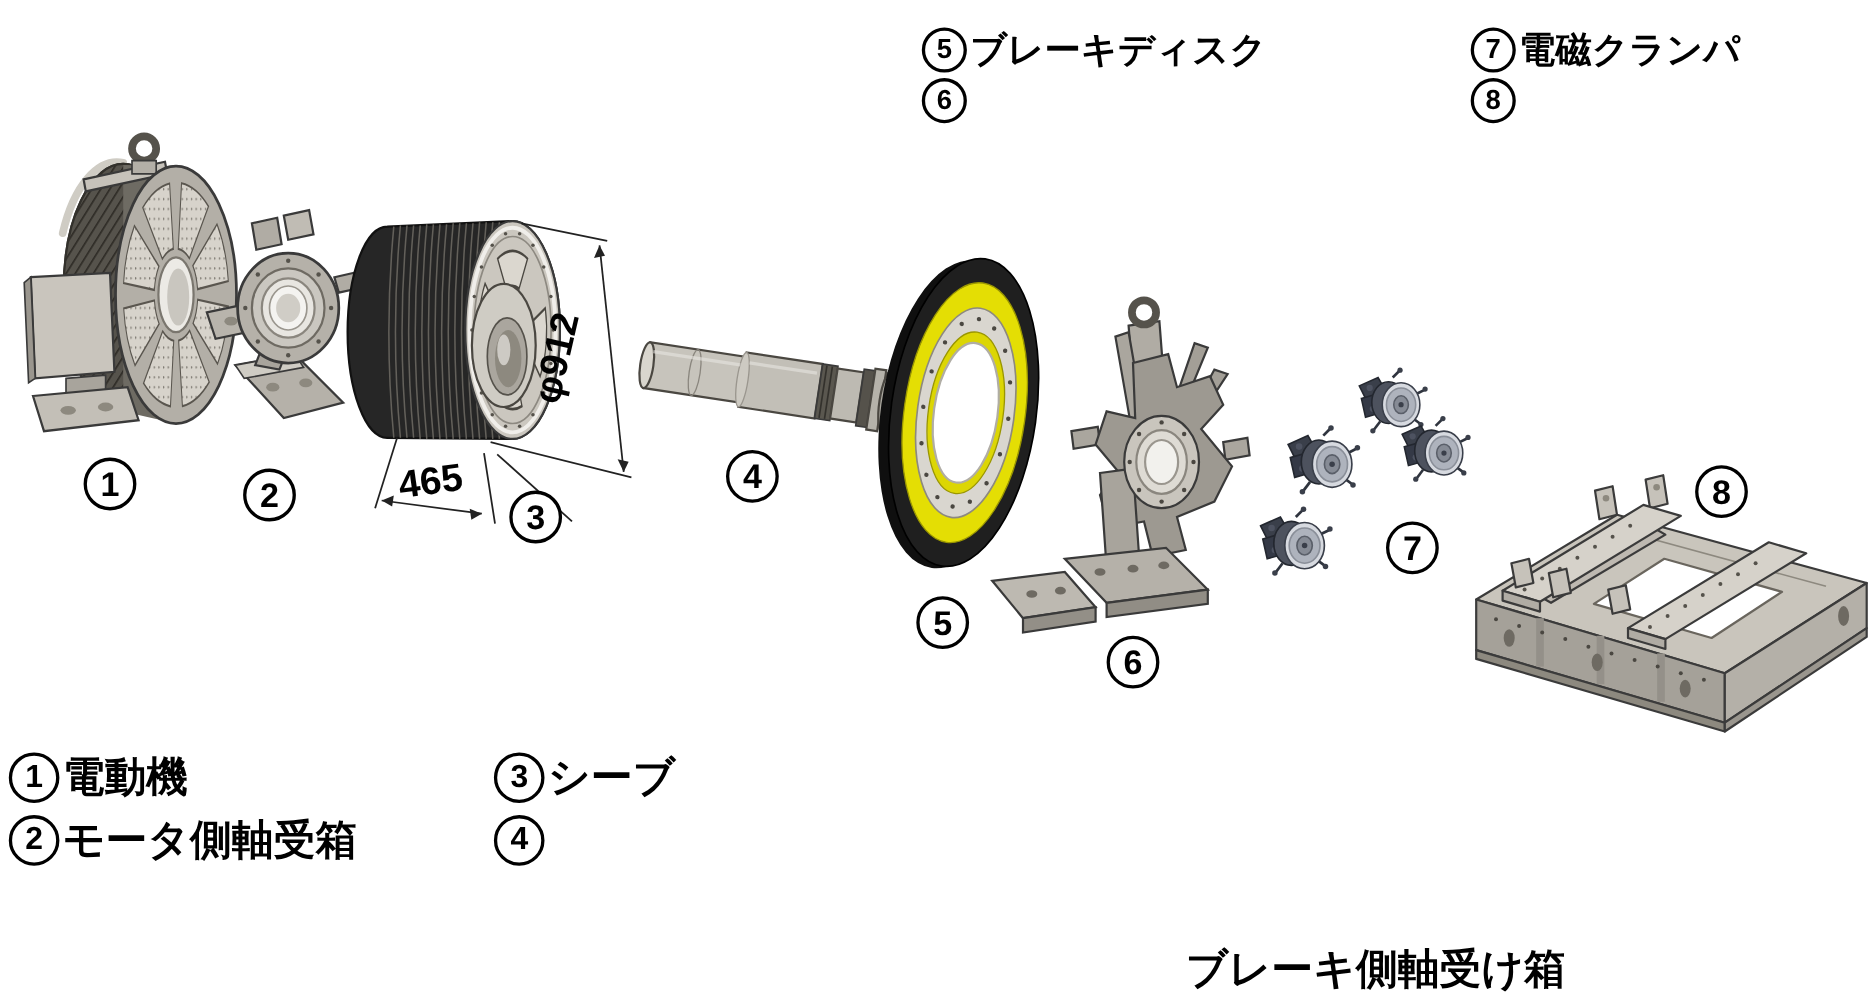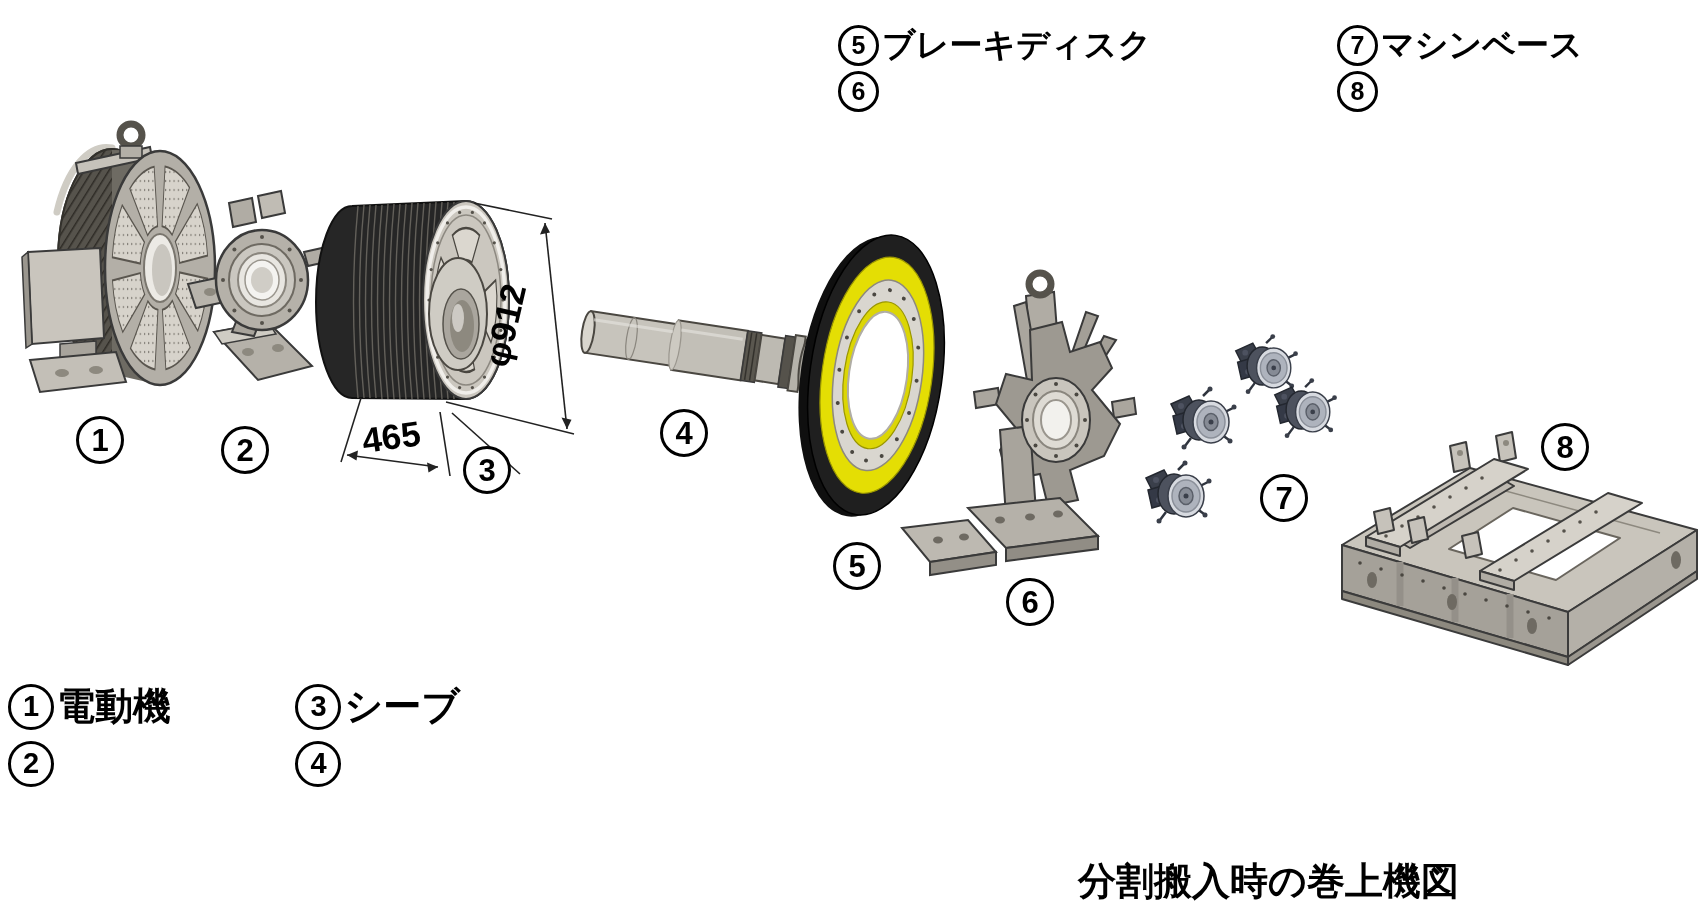--- a/index.html
+++ b/index.html
@@ -351,35 +351,36 @@
     <span>ブレーキディスク</span>
   </div>
   <div class="legend-line">
     <span class="cnum">6</span>
   </div>
 </div>
 
 <div class="legend" style="left:1337px;top:22px;">
   <div class="legend-line">
     <span class="cnum">7</span>
-    <span>マシンベース</span>
+    <span>電磁クランパ</span>
   </div>
   <div class="legend-line">
     <span class="cnum">8</span>
   </div>
 </div>
 
 <div class="legend legend-bl" style="left:8px;top:678px;">
   <div class="legend-col">
     <div class="legend-line">
       <span class="cnum">1</span>
       <span>電動機</span>
     </div>
     <div class="legend-line">
       <span class="cnum">2</span>
+      <span>モータ側軸受箱</span>
     </div>
   </div>
   <div class="legend-col" style="margin-left:120px;">
     <div class="legend-line">
       <span class="cnum">3</span>
       <span>シーブ</span>
     </div>
     <div class="legend-line">
       <span class="cnum">4</span>
     </div>
@@ -388,15 +389,15 @@
 
 <span class="badge" style="left:100px;top:440px;">1</span>
 <span class="badge" style="left:245px;top:450px;">2</span>
 <span class="badge" style="left:487px;top:470px;">3</span>
 <span class="badge" style="left:684px;top:433px;">4</span>
 <span class="badge" style="left:857px;top:566px;">5</span>
 <span class="badge" style="left:1030px;top:602px;">6</span>
 <span class="badge" style="left:1284px;top:498px;">7</span>
 <span class="badge" style="left:1565px;top:447px;">8</span>
 
-<div class="caption">分割搬入時の巻上機図</div>
+<div class="caption">ブレーキ側軸受け箱</div>
 
 </div>
 
 </body></html>

